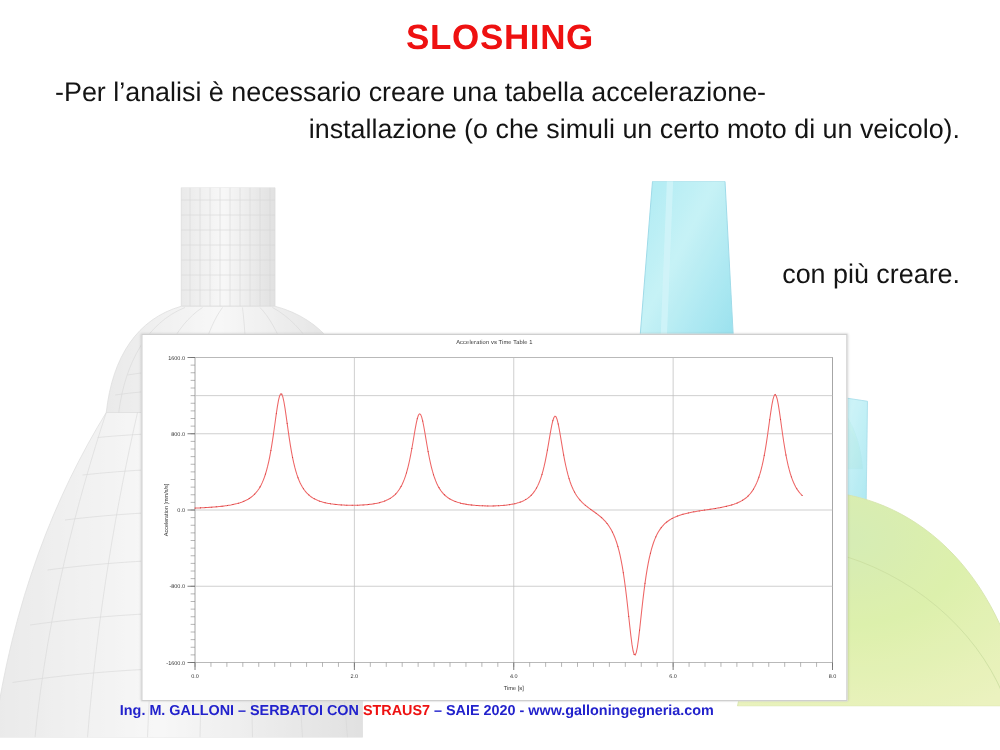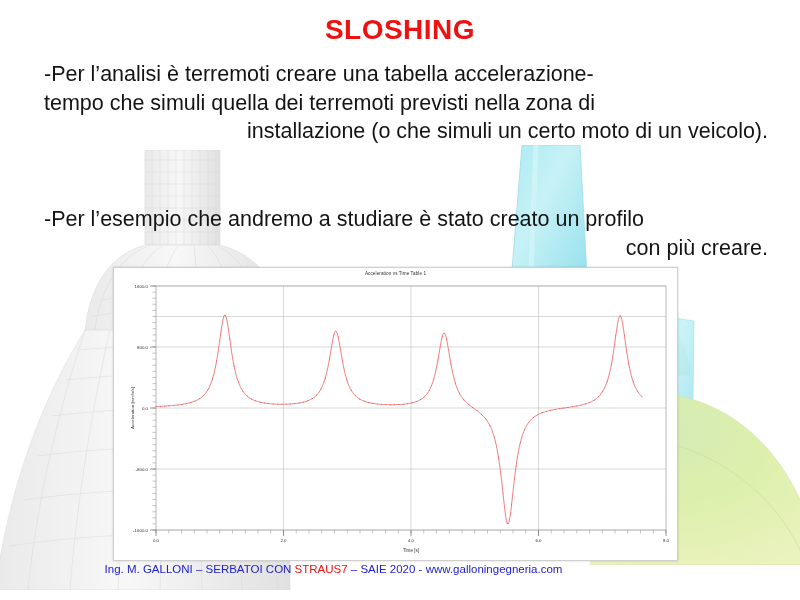--- a/index.html
+++ b/index.html
@@ -41,21 +41,21 @@
     z-index:3;
   }
   .chart-title{
     position:absolute;top:3px;left:0;width:100%;text-align:center;
     font-size:4.6px;color:#333;letter-spacing:.1px;
   }
   .plot-svg{position:absolute;left:0;top:0;width:563px;height:292px;}
 
   .footer{
     position:absolute;left:0;top:563px;width:667px;text-align:center;
-    font-size:11.5px;font-weight:normal;color:#2222cc;z-index:4;
+    font-size:11.5px;font-weight:bold;color:#2222cc;z-index:4;
   }
   .footer .red{color:#ee1111;}
 </style>
 </head>
 <body>
 
 <div id="bg">
 
   <div class="mesh-wrap">
     <svg viewBox="0 0 330 440" preserveAspectRatio="none">
@@ -164,27 +164,25 @@
       <path d="M236 300 C300 320 348 368 366 420" fill="none" stroke="#c2d88f" stroke-width=".8" opacity=".8"></path>
     </svg>
   </div>
 </div>
 
 <div id="fg">
 
   <div class="slide-title">SLOSHING</div>
 
   <div class="body-text p1">
-    <div>-Per l’analisi è terremoti creare una tabella accelerazione-</div>
-    <div>tempo che simuli quella dei terremoti previsti nella zona di</div>
+    <div>-Per l’analisi è necessario creare una tabella accelerazione-</div>
     <div class="lastline">installazione (o che simuli un certo moto di un veicolo).</div>
   </div>
 
   <div class="body-text p2">
-    <div>-Per l’esempio che andremo a studiare è stato creato un profilo</div>
     <div class="lastline">con più creare.</div>
   </div>
 
   <div class="chart-card">
     <div class="chart-title">Acceleration vs Time Table 1</div>
     <svg class="plot-svg" id="plot" viewBox="0 0 563 292" preserveAspectRatio="none">
         <rect x="42" y="18" width="510" height="244" fill="#fff" stroke="#9a9a9a" stroke-width="0.7"></rect>
         <line x1="42" y1="262" x2="552" y2="262" stroke="#bfbfbf" stroke-width="0.6"></line>
         <line x1="42" y1="201" x2="552" y2="201" stroke="#bfbfbf" stroke-width="0.6"></line>
         <line x1="42" y1="140" x2="552" y2="140" stroke="#bfbfbf" stroke-width="0.6"></line>

